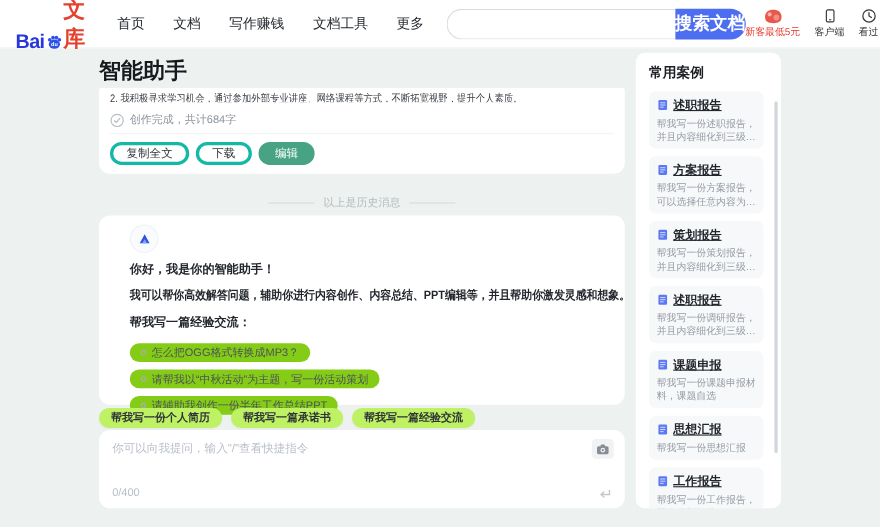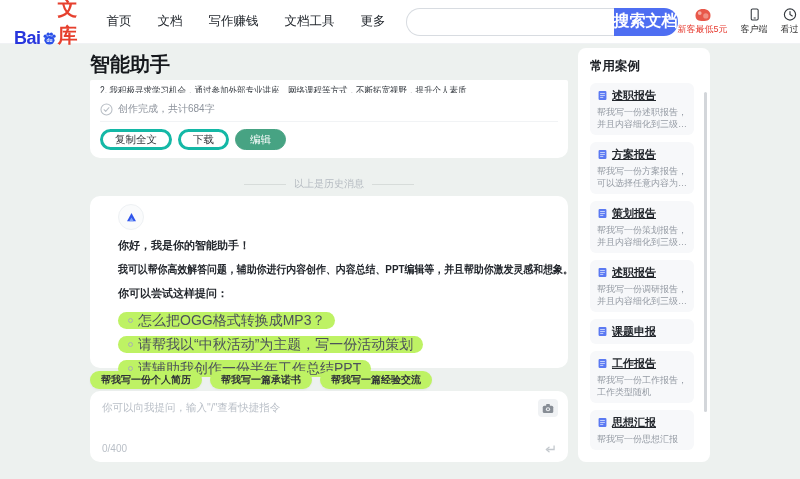--- a/index.html
+++ b/index.html
@@ -39,21 +39,21 @@
 
   .hist-divider { position:absolute; left:90px; top:177px; width:478px; display:flex; align-items:center; justify-content:center; gap:8px; }
   .hist-divider .ln { width:42px; height:1px; background:#d7dcda; }
   .hist-divider .tx { font-size:10px; color:#b5bbc1; }
 
   .panel2 { position:absolute; left:90px; top:196px; width:478px; height:172px; background:#fff; border-radius:10px; padding:8px 28px; }
   .bot-avatar { width:26px; height:26px; border-radius:50%; border:1px solid #eef1f4; background:#fafbfc; display:flex; align-items:center; justify-content:center; }
   .bot-avatar svg { width:13px; height:13px; }
   .msg-line { font-size:11px; font-weight:bold; color:#23272d; margin-top:7px; line-height:1.55; }
   .msg-line.cond { white-space:nowrap; transform:scaleX(0.9); transform-origin:left; }
-  .sug-chip { display:inline-flex; align-items:center; gap:5px; height:17px; background:#bef264; border-radius:9px; padding:0 10px; font-size:14px; color:#4c525a; margin-top:7px; cursor:pointer; }
+  .sug-chip { display:inline-flex; align-items:center; gap:5px; height:17px; background:#84cc16; border-radius:9px; padding:0 10px; font-size:10px; color:#4c525a; margin-top:7px; cursor:pointer; }
   .sug-chip .bullet { width:5px; height:5px; border:1px solid #a8aeb6; border-radius:50%; flex:0 0 auto; }
   .sug-col { display:flex; flex-direction:column; align-items:flex-start; margin-top:3px; }
 
   .quick-chips { position:absolute; left:90px; top:371px; display:flex; gap:8px; }
   .q-chip { height:18px; background:#bef264; border-radius:10px; padding:0 11px; font-size:10px; font-weight:bold; color:#2f3338; display:flex; align-items:center; box-shadow:0 1px 2px rgba(40,50,60,0.05); cursor:pointer; white-space:nowrap; }
 
   .input-panel { position:absolute; left:90px; top:391px; width:478px; height:71px; background:#fff; border-radius:10px; }
   .composer { position:absolute; top:6px; left:8px; width:420px; height:40px; border:none; outline:none; resize:none; font-size:10.5px; font-family:inherit; color:#3a3f45; background:transparent; padding:4px; }
   .composer::placeholder { color:#b9bfc7; }
   .camera-btn { position:absolute; top:8px; right:10px; width:20px; height:18px; background:#f0f2f4; border-radius:4px; display:flex; align-items:center; justify-content:center; cursor:pointer; }
@@ -155,21 +155,21 @@
 
 <div class="panel2">
   <div class="bot-avatar">
     <svg viewBox="0 0 16 16">
       <path d="M8 2.5l5.5 10h-11z" fill="#2f54eb"></path>
       <path d="M8 8l2.8 4.5H5.2z" fill="#82a4f9"></path>
     </svg>
   </div>
   <div class="msg-line">你好，我是你的智能助手！</div>
   <div class="msg-line cond">我可以帮你高效解答问题，辅助你进行内容创作、内容总结、PPT编辑等，并且帮助你激发灵感和想象。</div>
-  <div class="msg-line">你可以尝试这样提问：</div>
+  <div class="msg-line">帮我写一篇经验交流：</div>
   <div class="sug-col">
     <div class="sug-chip">
       <span class="bullet"></span>
       <span>怎么把OGG格式转换成MP3？</span>
     </div>
     <div class="sug-chip">
       <span class="bullet"></span>
       <span>请帮我以“中秋活动”为主题，写一份活动策划</span>
     </div>
     <div class="sug-chip">
@@ -260,42 +260,43 @@
   <div class="case-card">
     <div class="case-head">
       <svg viewBox="0 0 14 14">
           <rect x="2" y="1.2" width="10" height="11.5" rx="1.5" fill="#5b79f2"></rect>
           <rect x="4" y="3.8" width="6" height="1.2" fill="#ccd7fc"></rect>
           <rect x="4" y="6.3" width="6" height="1.2" fill="#ccd7fc"></rect>
           <rect x="4" y="8.8" width="4" height="1.2" fill="#ccd7fc"></rect>
         </svg>
       <span class="case-title">课题申报</span>
     </div>
+    <div class="case-desc">帮我写一份课题申报材料，课题自选</div>
+  </div>
+
+  <div class="case-card">
+    <div class="case-head">
+      <svg viewBox="0 0 14 14">
+          <rect x="2" y="1.2" width="10" height="11.5" rx="1.5" fill="#5b79f2"></rect>
+          <rect x="4" y="3.8" width="6" height="1.2" fill="#ccd7fc"></rect>
+          <rect x="4" y="6.3" width="6" height="1.2" fill="#ccd7fc"></rect>
+          <rect x="4" y="8.8" width="4" height="1.2" fill="#ccd7fc"></rect>
+        </svg>
+      <span class="case-title">思想汇报</span>
+    </div>
+    <div class="case-desc one">帮我写一份思想汇报</div>
   </div>
 
   <div class="case-card">
     <div class="case-head">
       <svg viewBox="0 0 14 14">
           <rect x="2" y="1.2" width="10" height="11.5" rx="1.5" fill="#5b79f2"></rect>
           <rect x="4" y="3.8" width="6" height="1.2" fill="#ccd7fc"></rect>
           <rect x="4" y="6.3" width="6" height="1.2" fill="#ccd7fc"></rect>
           <rect x="4" y="8.8" width="4" height="1.2" fill="#ccd7fc"></rect>
         </svg>
       <span class="case-title">工作报告</span>
     </div>
     <div class="case-desc">帮我写一份工作报告，工作类型随机</div>
   </div>
 
-  <div class="case-card">
-    <div class="case-head">
-      <svg viewBox="0 0 14 14">
-          <rect x="2" y="1.2" width="10" height="11.5" rx="1.5" fill="#5b79f2"></rect>
-          <rect x="4" y="3.8" width="6" height="1.2" fill="#ccd7fc"></rect>
-          <rect x="4" y="6.3" width="6" height="1.2" fill="#ccd7fc"></rect>
-          <rect x="4" y="8.8" width="4" height="1.2" fill="#ccd7fc"></rect>
-        </svg>
-      <span class="case-title">思想汇报</span>
-    </div>
-    <div class="case-desc one">帮我写一份思想汇报</div>
-  </div>
-
   <div class="sb-scrollbar"></div>
 </div>
 
 </body></html>

